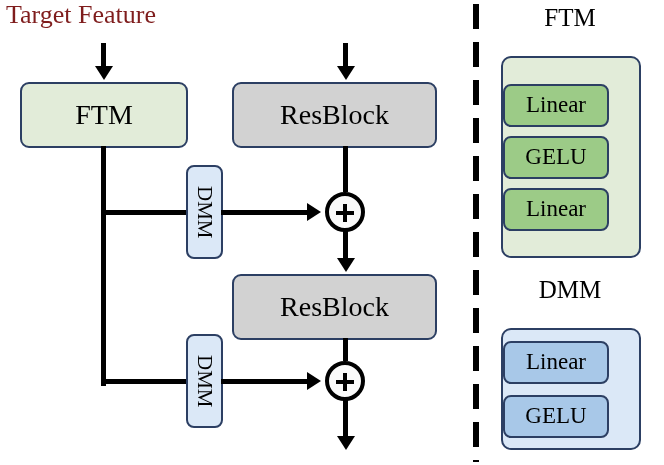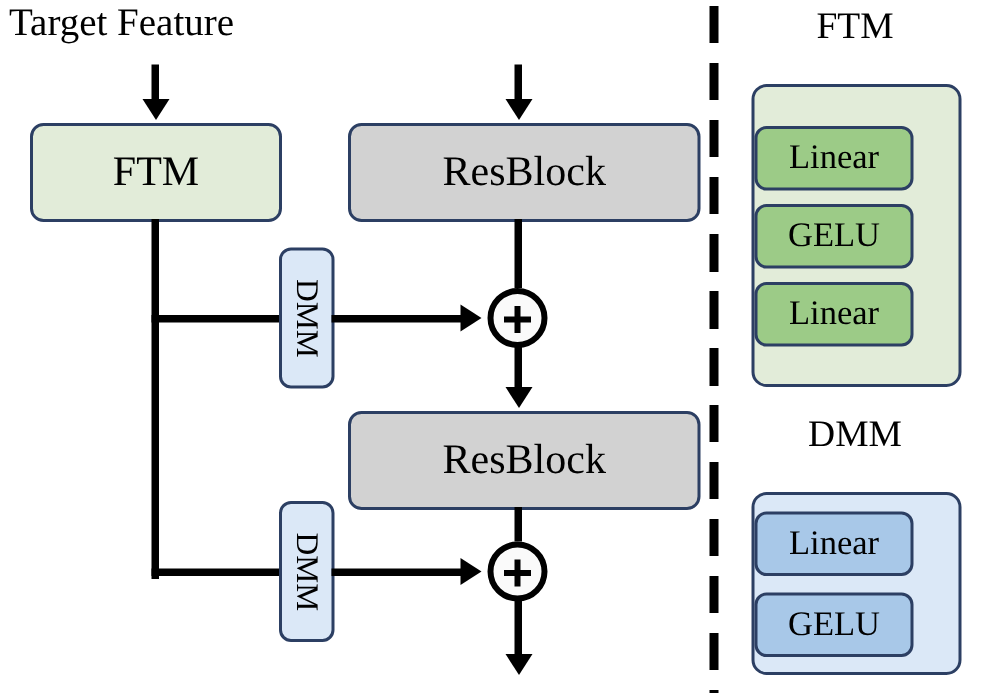--- a/index.html
+++ b/index.html
@@ -10,21 +10,21 @@
   #canvas {
     position: relative;
     width: 664px;
     height: 465px;
     background: #ffffff;
     overflow: hidden;
     font-family: "Liberation Serif", "DejaVu Serif", serif;
   }
   .lbl {
     position: absolute;
-    color: #000000;
+    color: #7f1d1d;
     white-space: nowrap;
     line-height: 1;
   }
   #title-target-feature {
     left: 6px;
     top: 2px;
     font-size: 26px;
   }
   .node {
     position: absolute;
@@ -40,21 +40,21 @@
     background: #e2ecd9;
     left: 20px;
     top: 82px;
     width: 168px;
     height: 66px;
     font-size: 28px;
   }
   .node-res {
     background: #d2d2d2;
     left: 232px;
-    width: 235px;
+    width: 205px;
     height: 66px;
     font-size: 28px;
   }
   #resblock-1 { top: 82px; }
   #resblock-2 { top: 274px; }
   .node-dmm {
     background: #dbe8f7;
     left: 186px;
     width: 37px;
     height: 94px;

